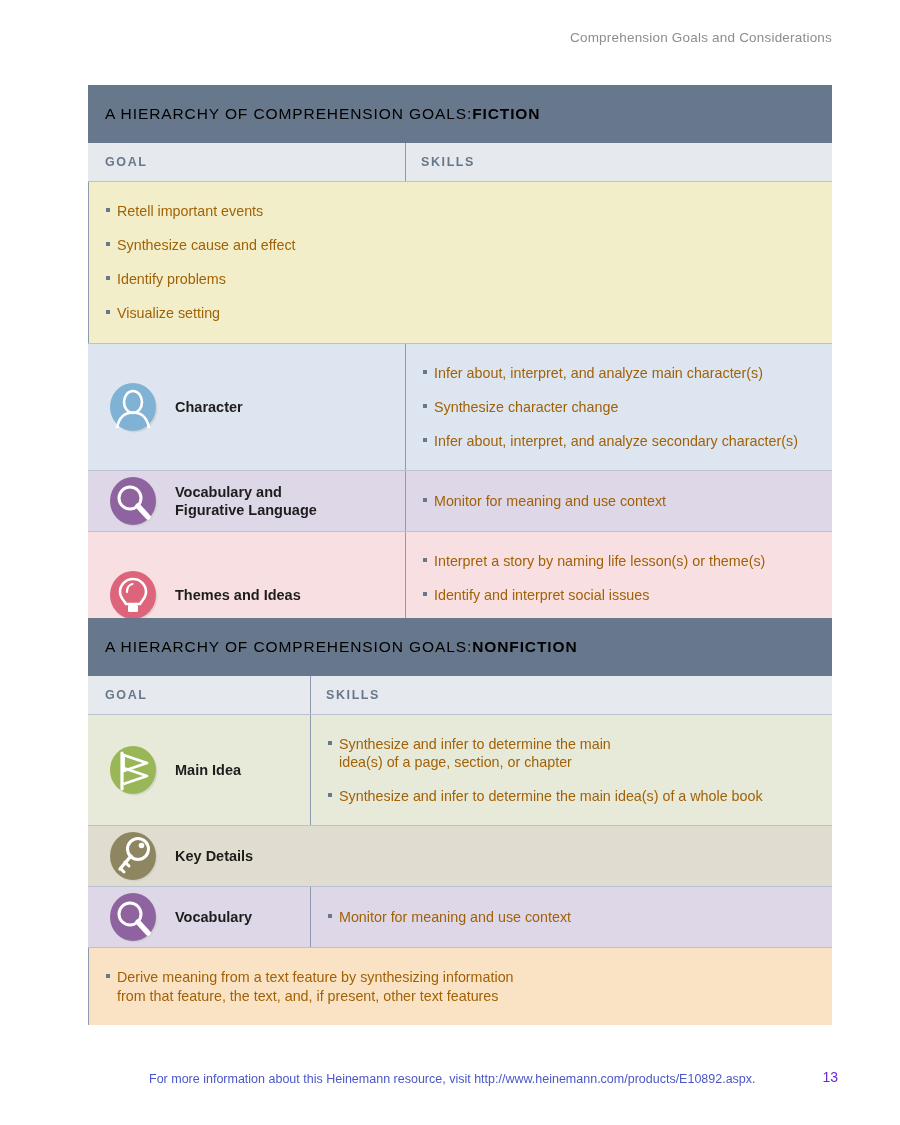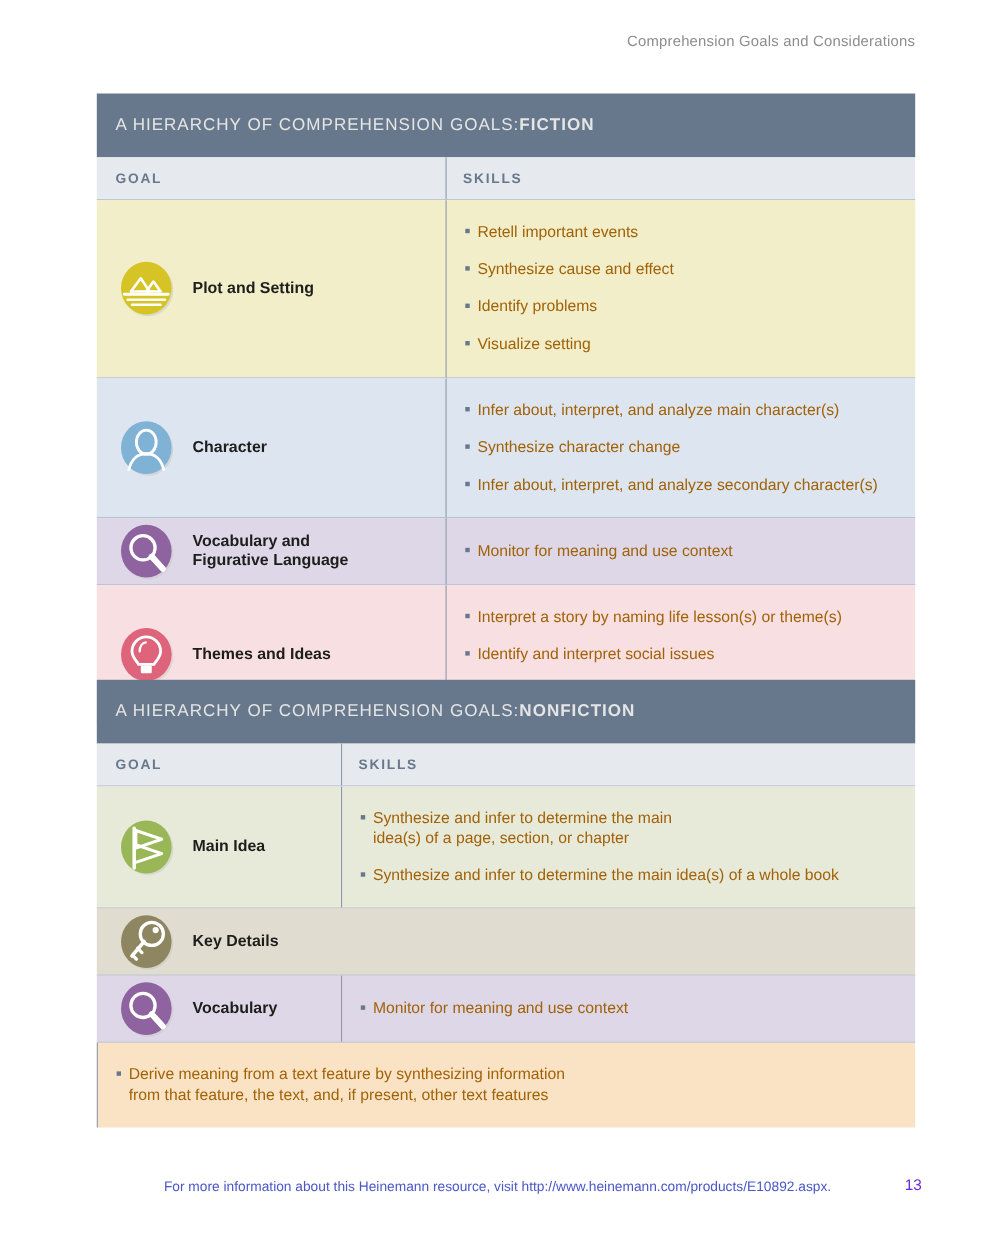--- a/index.html
+++ b/index.html
@@ -35,21 +35,21 @@
     position: absolute;
     left: 88px;
     width: 744px;
     box-sizing: border-box;
   }
   #block-fiction { top: 85px; }
   #block-nonfiction { top: 618px; }
 
   .tbl-title {
     background: #68788c;
-    color: #e5e5e5;
+    color: #000000;
     height: 58px;
     display: flex;
     align-items: center;
     padding: 0 0 0 17px;
     box-sizing: border-box;
     font-size: 15.5px;
     letter-spacing: 0.9px;
     font-weight: 400;
   }
   .tbl-title .strong {
@@ -170,34 +170,20 @@
     <div class="tbl-title">
       <span>A HIERARCHY OF COMPREHENSION GOALS: </span>
         <span class="strong">FICTION</span>
     </div>
     <div class="colhead">
       <div class="ch-goal">GOAL</div>
       <div class="ch-skills">SKILLS</div>
     </div>
 
     <div class="row" style="background:#f2eec9;">
-      <div class="cell-goal">
-        <div class="icon-wrap">
-          <svg width="56" height="56" viewBox="0 0 56 56">
-            <ellipse cx="29.5" cy="29.5" rx="23" ry="24" fill="#c9c9c4" opacity="0.55"></ellipse>
-            <ellipse cx="28" cy="28" rx="23" ry="24" fill="#d6c426"></ellipse>
-            <path d="M14 31 L23 19 L31 31 Z" fill="none" stroke="#fff" stroke-width="2.4" stroke-linejoin="round"></path>
-            <path d="M28 31 L34.5 22 L41 31 Z" fill="none" stroke="#fff" stroke-width="2.4" stroke-linejoin="round"></path>
-            <path d="M8 33.5 H48" stroke="#fff" stroke-width="2.6" stroke-linecap="round"></path>
-            <path d="M11 38.5 H45" stroke="#fff" stroke-width="2.4" stroke-linecap="round"></path>
-            <path d="M15 43 H41" stroke="#fff" stroke-width="2.2" stroke-linecap="round"></path>
-          </svg>
-        </div>
-        <div class="goal-label">Plot and Setting</div>
-      </div>
       <div class="cell-skills">
         <div class="skill">Retell important events</div>
         <div class="skill">Synthesize cause and effect</div>
         <div class="skill">Identify problems</div>
         <div class="skill">Visualize setting</div>
       </div>
     </div>
 
     <div class="row" style="background:#dde5f0;">
       <div class="cell-goal">

